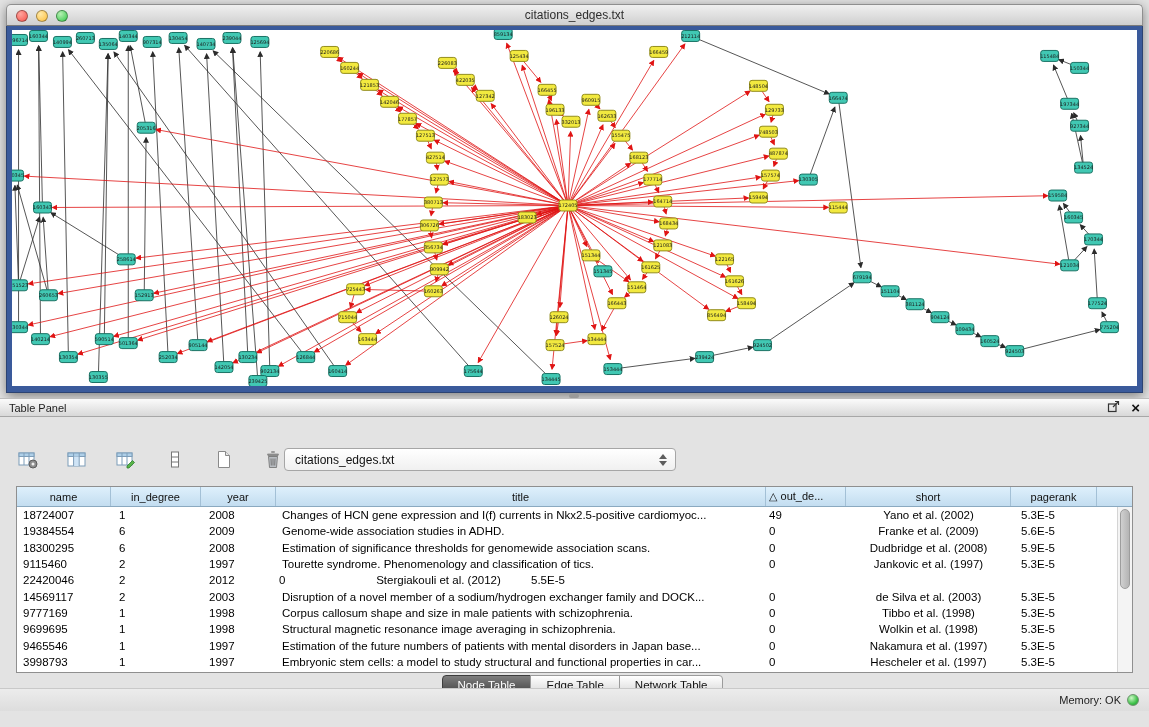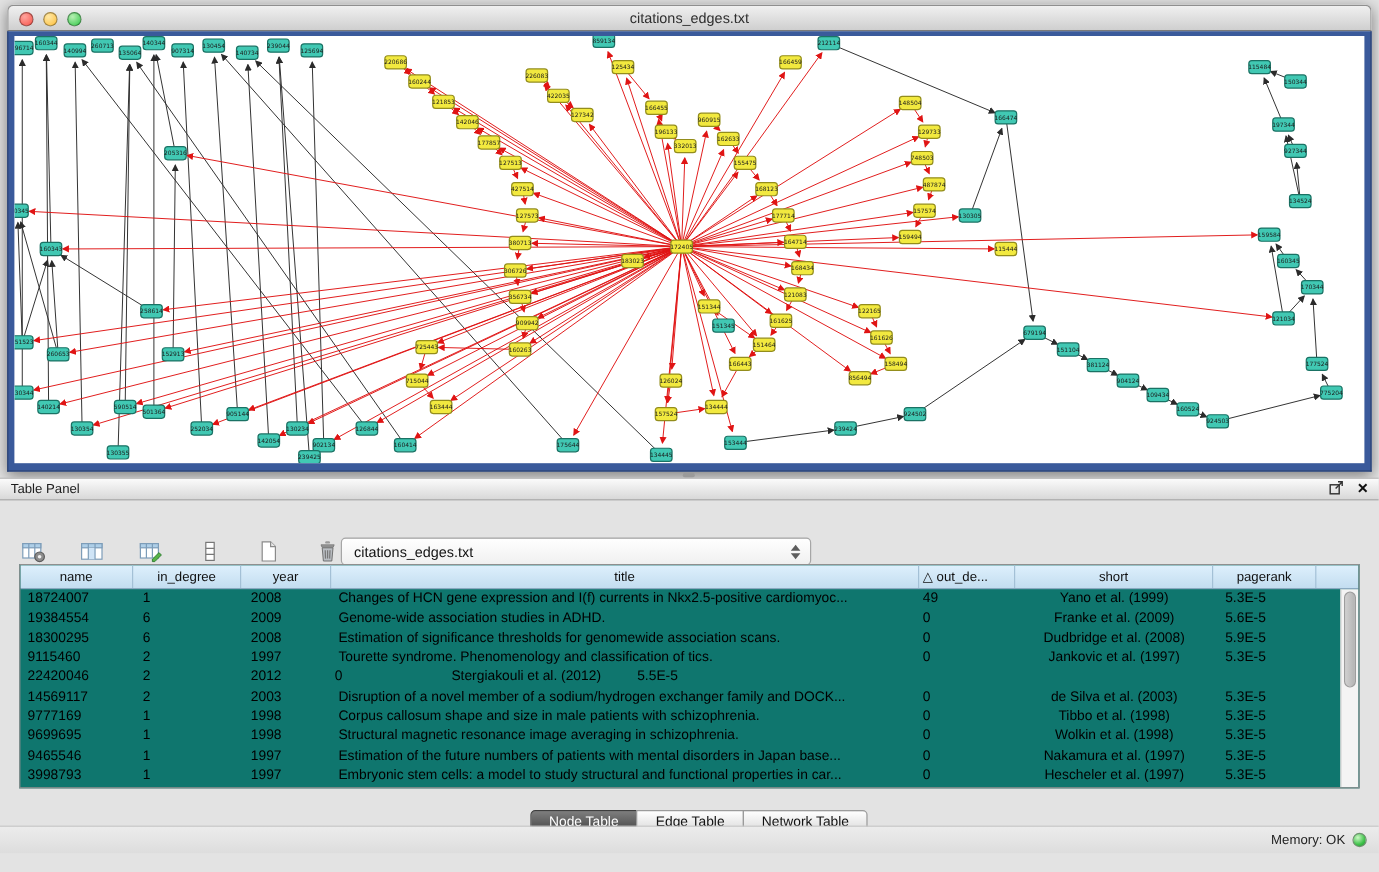--- a/index.html
+++ b/index.html
@@ -28,21 +28,21 @@
   .toolbar{position:absolute;left:14px;top:446px;display:flex;align-items:flex-start;gap:22px}
   .tbtn{width:27px;height:27px;display:flex;align-items:center;justify-content:center;border-radius:3px}
   .tbtn.disabled{opacity:.55}
   .fx{font-family:"Liberation Serif",serif;font-style:italic;font-size:16px;color:#1a1a1a;letter-spacing:-1px}
 
   .combo{position:absolute;left:284px;top:448px;width:392px;height:23px;background:linear-gradient(#ffffff,#f0f0f0);border:1px solid #a6a6a6;border-radius:4px;display:flex;align-items:center;padding:0 26px 0 10px;font-size:12px;color:#111}
   .combo .arrows{position:absolute;right:8px;top:5px;display:flex;flex-direction:column;gap:2px}
   .tri-up{width:0;height:0;border-left:4px solid transparent;border-right:4px solid transparent;border-bottom:5px solid #5d5d5d}
   .tri-dn{width:0;height:0;border-left:4px solid transparent;border-right:4px solid transparent;border-top:5px solid #5d5d5d}
 
-  .table-wrap{position:absolute;left:16px;top:470px;width:1117px;height:187px;background:#0f766e;border:1px solid #8f8f8f;overflow:hidden}
+  .table-wrap{position:absolute;left:16px;top:486px;width:1117px;height:187px;background:#ffffff;border:1px solid #8f8f8f;overflow:hidden}
   .thead{display:flex;height:20px;background:linear-gradient(#def0fc,#c3ddf0);border-bottom:1px solid #8aa9c0}
   .th{display:flex;align-items:center;justify-content:center;font-size:11px;color:#101010;border-right:1px solid #a3c0d6;overflow:hidden;white-space:nowrap}
   .th.c4{justify-content:flex-start;padding-left:3px}
   .th.fill{flex:1;border-right:none}
   .tbody{position:relative}
   .tr{display:flex;height:16.3px;align-items:center}
   .td{font-size:11.5px;color:#000;overflow:hidden;white-space:nowrap;height:100%;display:flex;align-items:center}
   .c0{width:94px}.c1{width:90px}.c2{width:75px}.c3{width:490px}.c4{width:80px}.c5{width:165px}.c6{width:86px}
   .td.c0{padding-left:6px}.td.c1{padding-left:8px}.td.c2{padding-left:8px}.td.c3{padding-left:6px}
   .td.c4{padding-left:3px}.td.c5{justify-content:center}.td.c6{padding-left:10px}
@@ -803,21 +803,21 @@
       <div class="th c6">pagerank</div>
       <div class="th fill"></div>
     </div>
   <div class="tbody">
       <div class="tr">
         <div class="td c0">18724007</div>
         <div class="td c1">1</div>
         <div class="td c2">2008</div>
         <div class="td c3">Changes of HCN gene expression and I(f) currents in Nkx2.5-positive cardiomyoc...</div>
         <div class="td c4">49</div>
-        <div class="td c5">Yano et al. (1999)</div>
+        <div class="td c5">Yano et al. (2002)</div>
         <div class="td c6">5.3E-5</div>
       </div>
       <div class="tr">
         <div class="td c0">19384554</div>
         <div class="td c1">6</div>
         <div class="td c2">2009</div>
         <div class="td c3">Genome-wide association studies in ADHD.</div>
         <div class="td c4">0</div>
         <div class="td c5">Franke et al. (2009)</div>
         <div class="td c6">5.6E-5</div>

